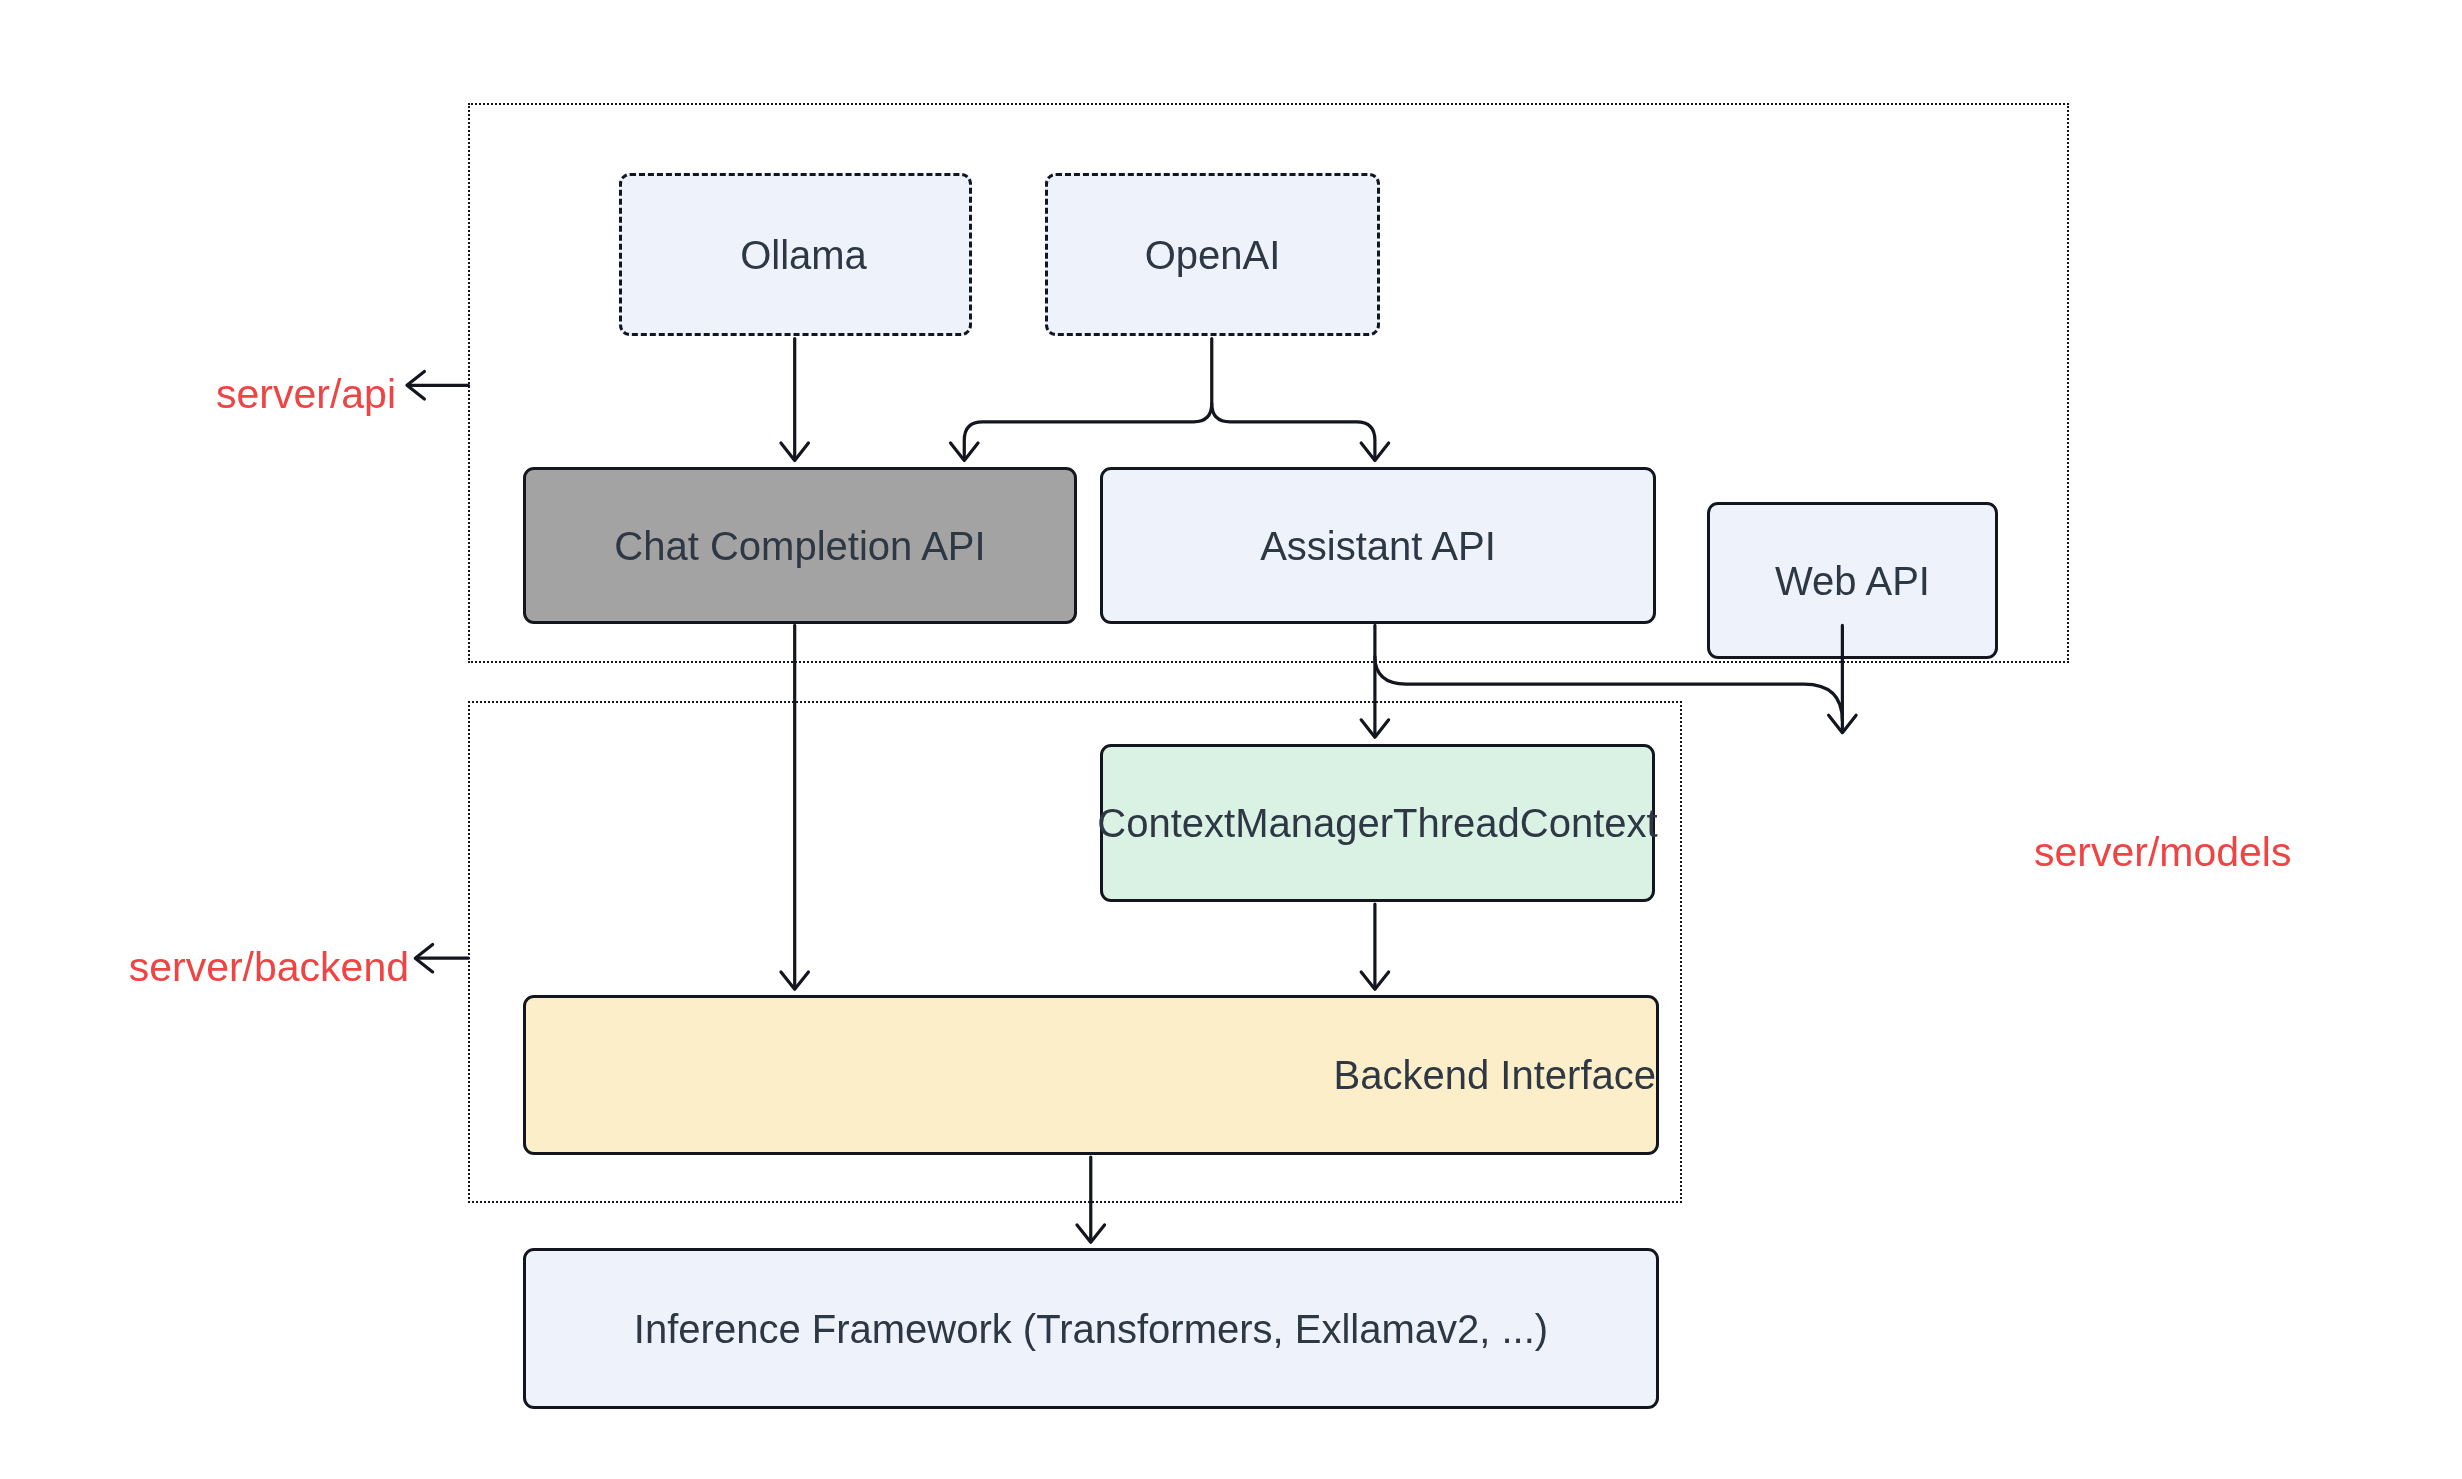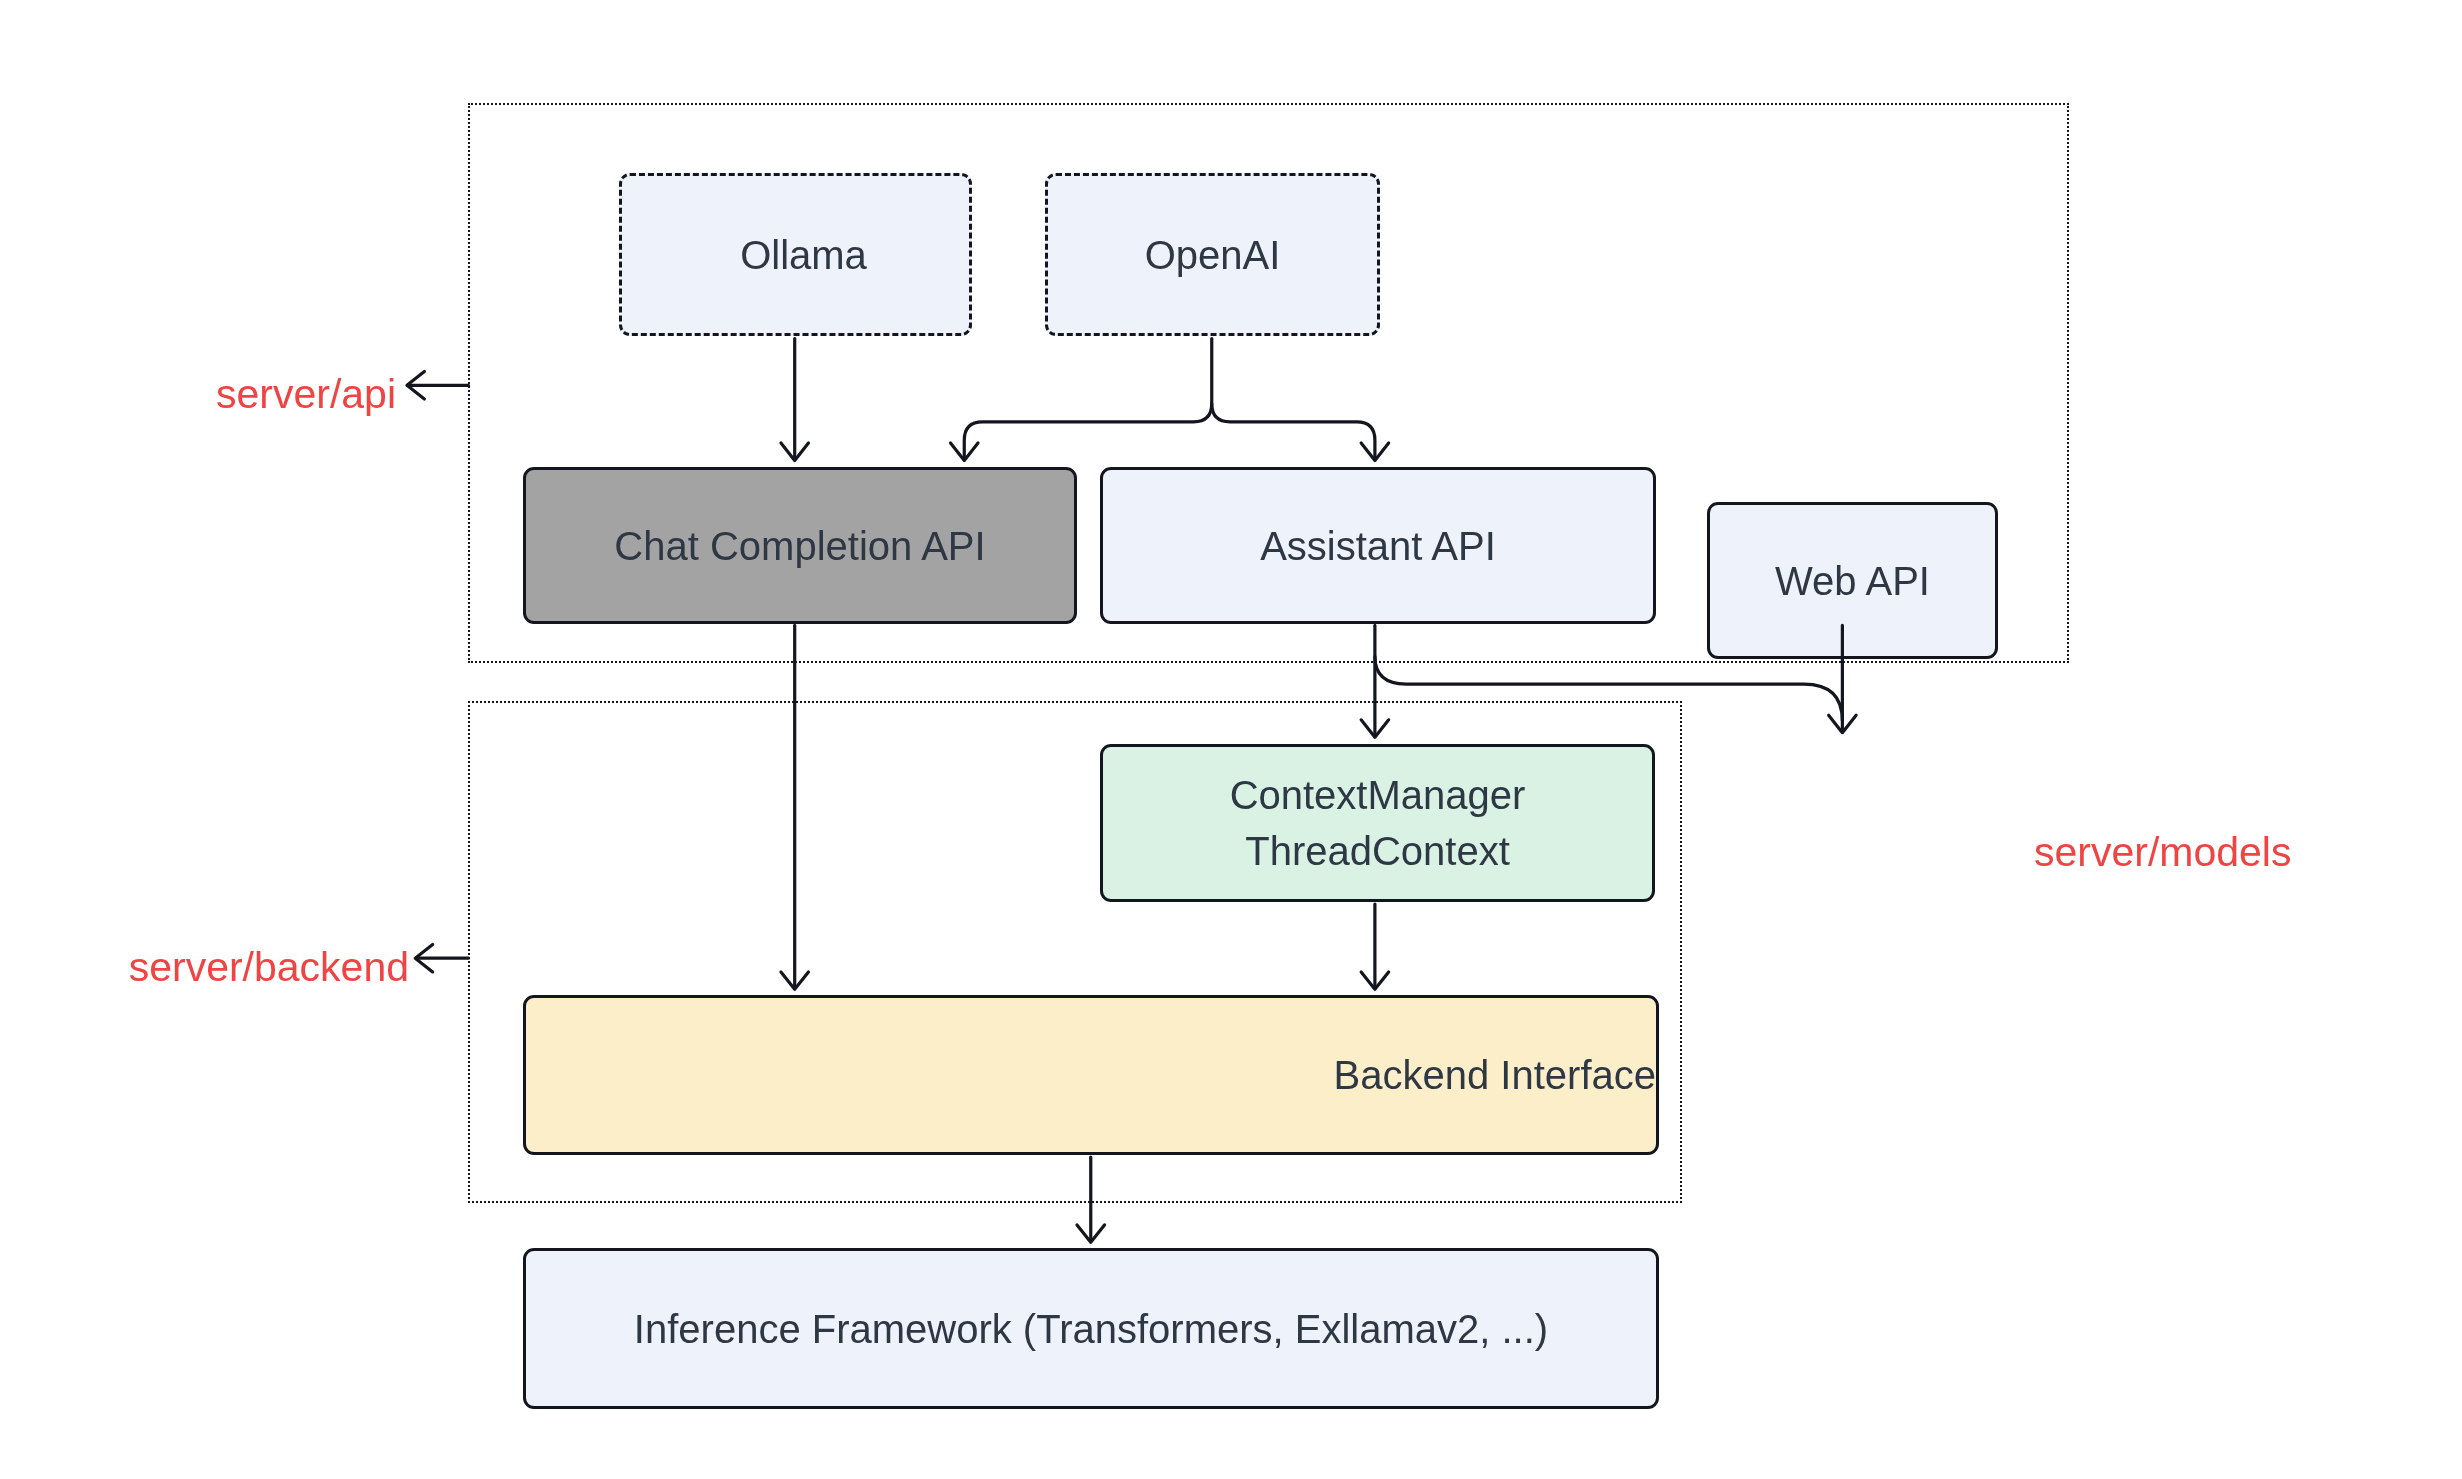--- a/index.html
+++ b/index.html
@@ -21,21 +21,21 @@
     position:absolute;display:flex;align-items:center;justify-content:center;
     text-align:center;font-size:40px;line-height:1.4;color:#2e3744;
     border:3.7px solid #14161f;border-radius:11px;box-sizing:border-box;
   }
   .node.dashed{border-style:dashed;}
   .n-ollama{left:619px;top:173px;width:353px;height:163px;}
   .n-openai{left:1045px;top:173px;width:335px;height:163px;}
   .n-chat{left:523px;top:467px;width:554px;height:157px;}
   .n-assistant{left:1100px;top:467px;width:556px;height:157px;}
   .n-web{left:1707px;top:467px;width:291px;height:157px;margin-top:35px;}
-  .n-context{left:1100px;top:744px;width:555px;height:158px;flex-direction:column;}
+  .n-context{left:1100px;top:744px;width:555px;height:158px;flex-direction:row;}
   .n-backend{left:523px;top:995px;width:1136px;height:160px;}
   .n-inference{left:523px;top:1248px;width:1136px;height:161px;}
 
   
   .cyl-wrap{position:absolute;left:1723px;top:738px;width:238px;height:170px;}
   .cyl-label{
     position:absolute;left:0;top:48px;width:238px;height:122px;
     display:flex;align-items:center;justify-content:center;font-size:40px;color:#2e3744;
   }
 

